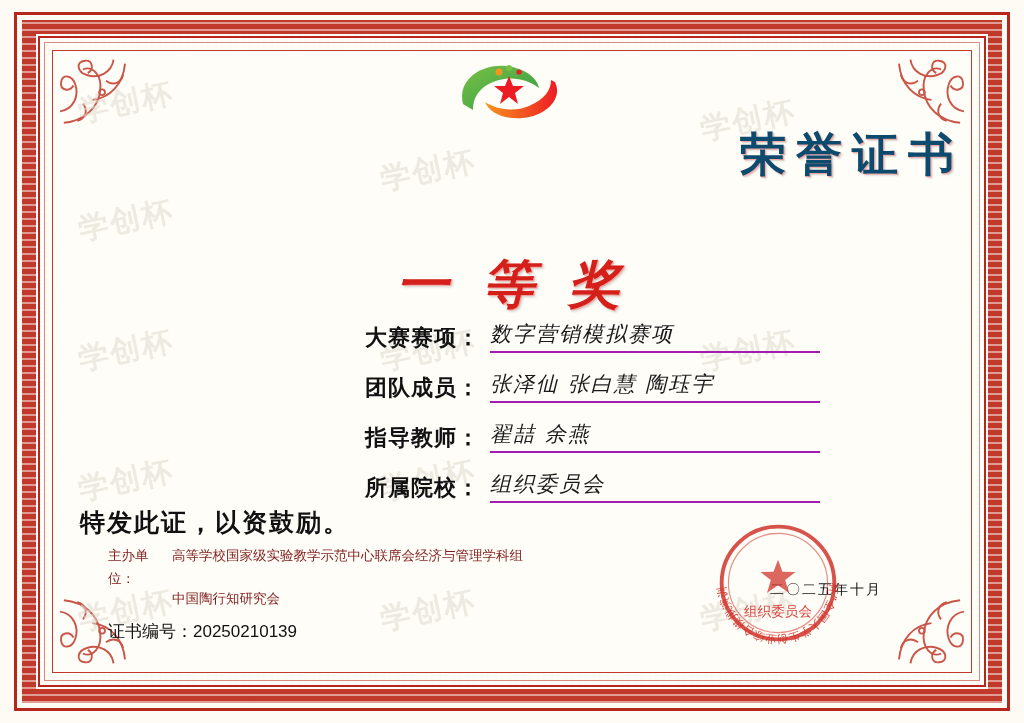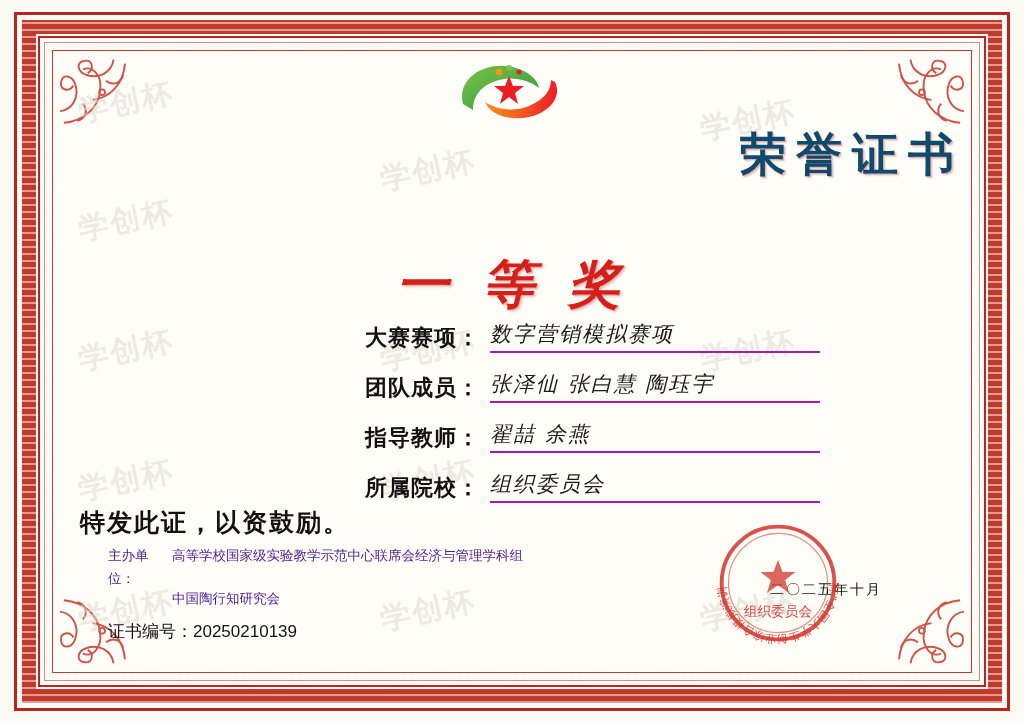--- a/index.html
+++ b/index.html
@@ -200,21 +200,21 @@
     position: absolute;
     bottom: 22px;
     left: 20px;
     right: 10px;
   }
   .org-block {
     display: flex;
     align-items: flex-start;
     font-family: "DejaVu Sans", sans-serif;
     font-size: 13.5px;
-    color: #4c1d95;
+    color: #7f1d1d;
     line-height: 1.7;
   }
   .org-label {
     width: 92px;
     flex: none;
     font-weight: normal;
     padding-left: 28px;
     box-sizing: border-box;
   }
   .org-lines { flex: 1; }

